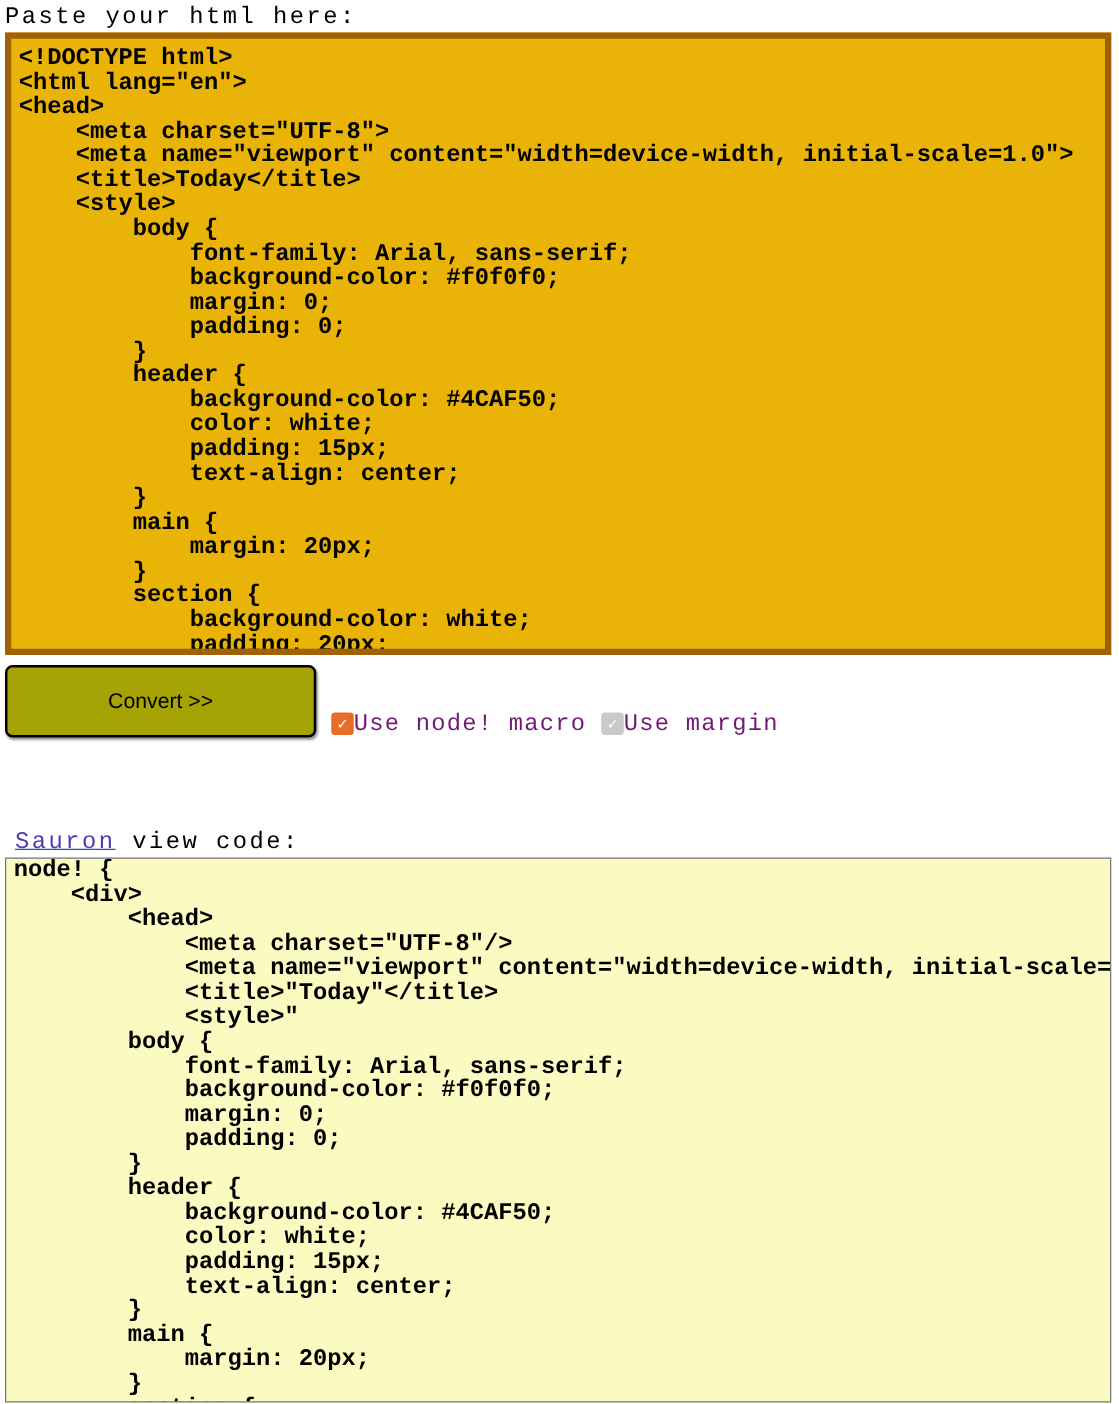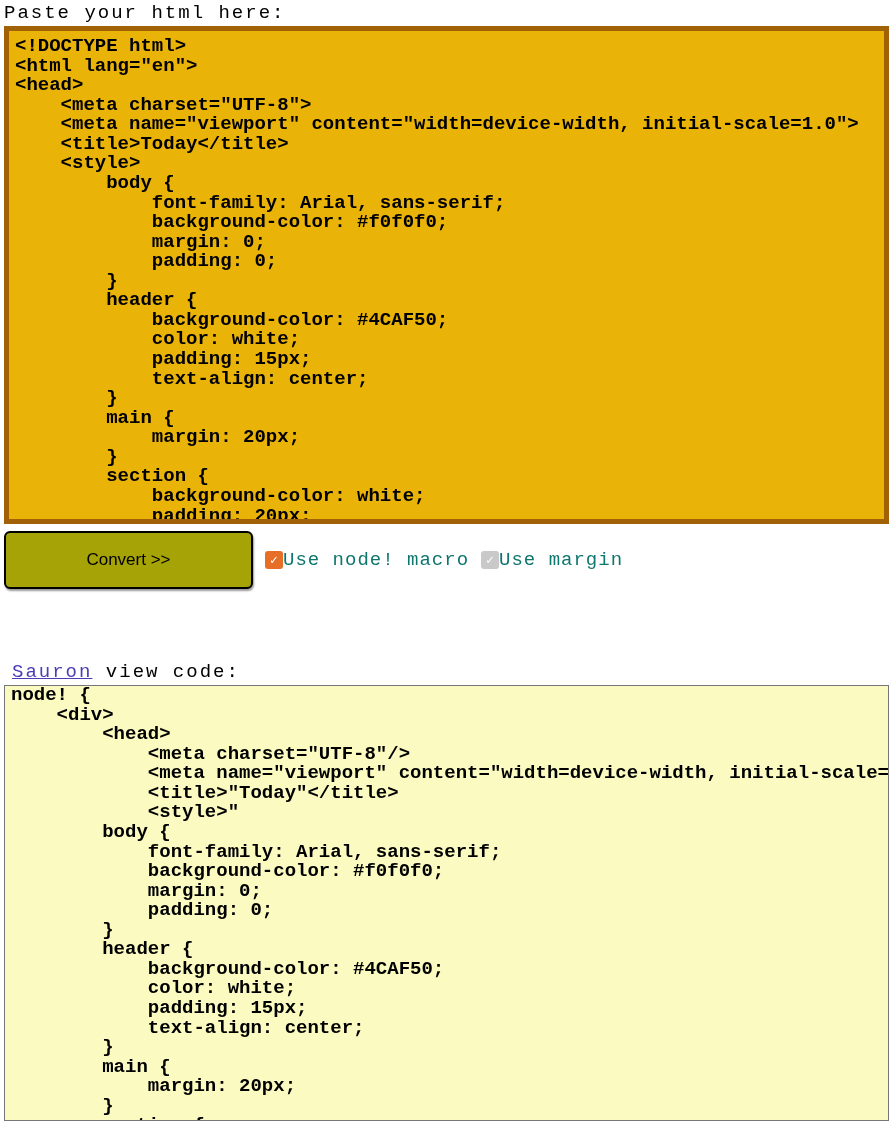--- a/index.html
+++ b/index.html
@@ -34,21 +34,21 @@
       font-weight: bold;
       padding: 6px 6px;
       resize: none;
       overflow: hidden;
       white-space: pre;
       color: #000;
       line-height: 1.03;
     }
     .controls {
       display: flex;
-      align-items: center;
+      align-items: flex-end;
       gap: 12px;
       padding: 2px 4px 2px 4px;
     }
     .convert-btn {
       width: 249px;
       height: 58px;
       background: #a6a306;
       border: 2px solid #000;
       border-radius: 6px;
       font-family: Arial, sans-serif;
@@ -79,21 +79,21 @@
     .checkbox-checked {
       background: #e76e26;
     }
     .checkbox-disabled {
       background: #c9c9c9;
     }
     .checkbox-label {
       font-family: "Courier New", Courier, monospace;
       font-size: 19px;
       letter-spacing: 1px;
-      color: #0f766e;
+      color: #701a75;
     }
     .spacer {
       height: 68px;
     }
     .output-label {
       font-family: "Courier New", Courier, monospace;
       font-size: 19px;
       letter-spacing: 2px;
       padding: 2px 12px;
       color: #000;

